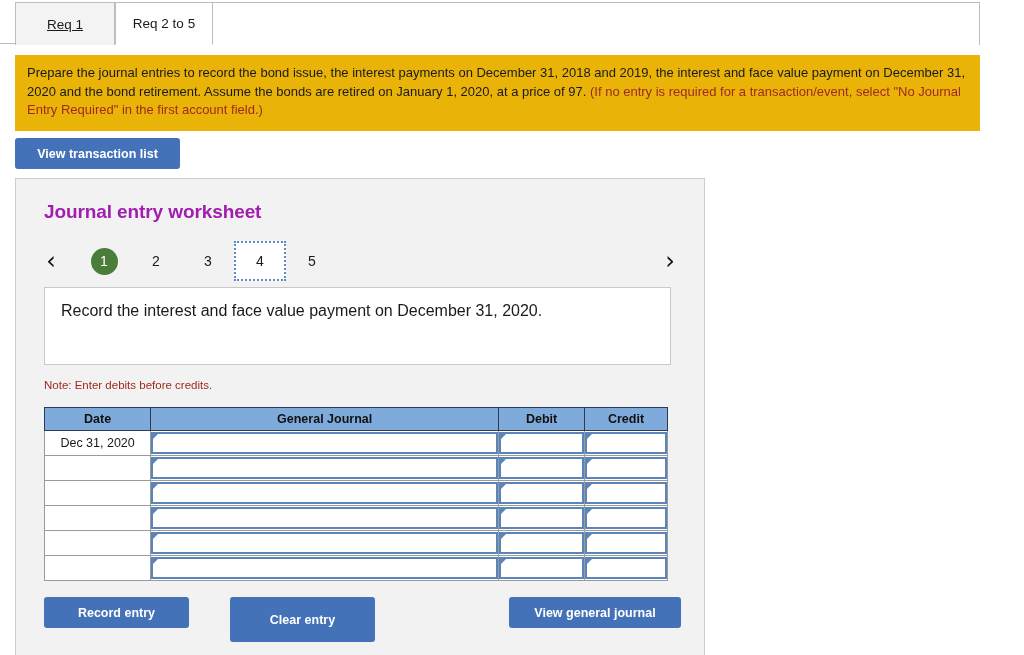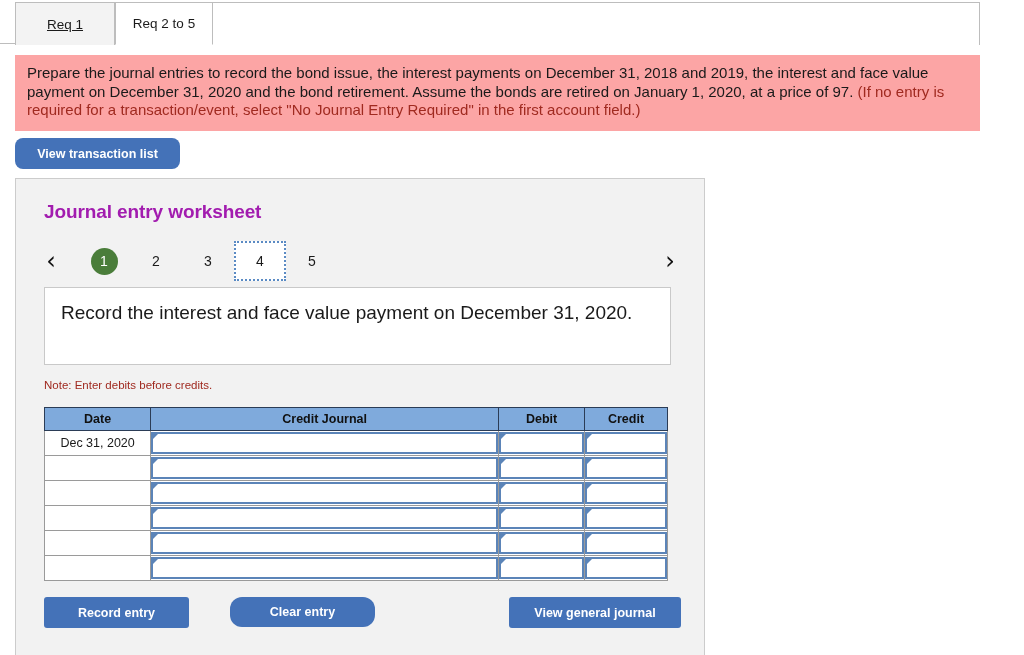--- a/index.html
+++ b/index.html
@@ -67,23 +67,23 @@
     background: #ffffff;
   }
 
   
   .instructions {
     position: absolute;
     left: 15px;
     top: 55px;
     width: 965px;
     box-sizing: border-box;
-    background: #fca5a5;
+    background: #eab308;
     padding: 9px 12px 11px 12px;
-    font-size: 15px;
+    font-size: 13px;
     line-height: 18.5px;
     color: #1a1a1a;
   }
   .instructions .warn {
     color: #a02a20;
   }
 
   
   .btn {
     background: #4472b8;
@@ -99,21 +99,20 @@
     justify-content: center;
     box-sizing: border-box;
     padding: 0;
   }
   .btn-transaction {
     position: absolute;
     left: 15px;
     top: 138px;
     width: 165px;
     height: 31px;
-    border-radius: 8px;
   }
 
   
   .worksheet {
     position: absolute;
     left: 15px;
     top: 178px;
     width: 690px;
     height: 477px;
     background: #f2f2f2;
@@ -198,21 +197,21 @@
   .descbox {
     position: absolute;
     left: 28px;
     top: 108px;
     width: 627px;
     height: 78px;
     background: #ffffff;
     border: 1px solid #c9c9c9;
     box-sizing: border-box;
     padding: 14px 16px;
-    font-size: 19px;
+    font-size: 16px;
     color: #1a1a1a;
   }
   .note {
     position: absolute;
     left: 28px;
     top: 200px;
     font-size: 11.5px;
     color: #a02a20;
   }
 
@@ -284,22 +283,21 @@
     left: 28px;
     top: 418px;
     width: 145px;
     height: 31px;
   }
   .btn-clear {
     position: absolute;
     left: 214px;
     top: 418px;
     width: 145px;
-    height: 30px;
-    border-radius: 12px;
+    height: 45px;
   }
   .btn-viewjournal {
     position: absolute;
     left: 493px;
     top: 418px;
     width: 172px;
     height: 31px;
   }
 </style>
 </head>
@@ -358,21 +356,21 @@
     <table class="jtable">
       <colgroup>
         <col class="col-date">
         <col class="col-journal">
         <col class="col-debit">
         <col class="col-credit">
       </colgroup>
       <thead>
         <tr>
           <th>Date</th>
-          <th>Credit Journal</th>
+          <th>General Journal</th>
           <th>Debit</th>
           <th>Credit</th>
         </tr>
       </thead>
       <tbody>
         <tr>
           <td class="datecell">Dec 31, 2020</td>
           <td class="fieldcell">
             <span class="field">
                 <span class="marker"></span>

